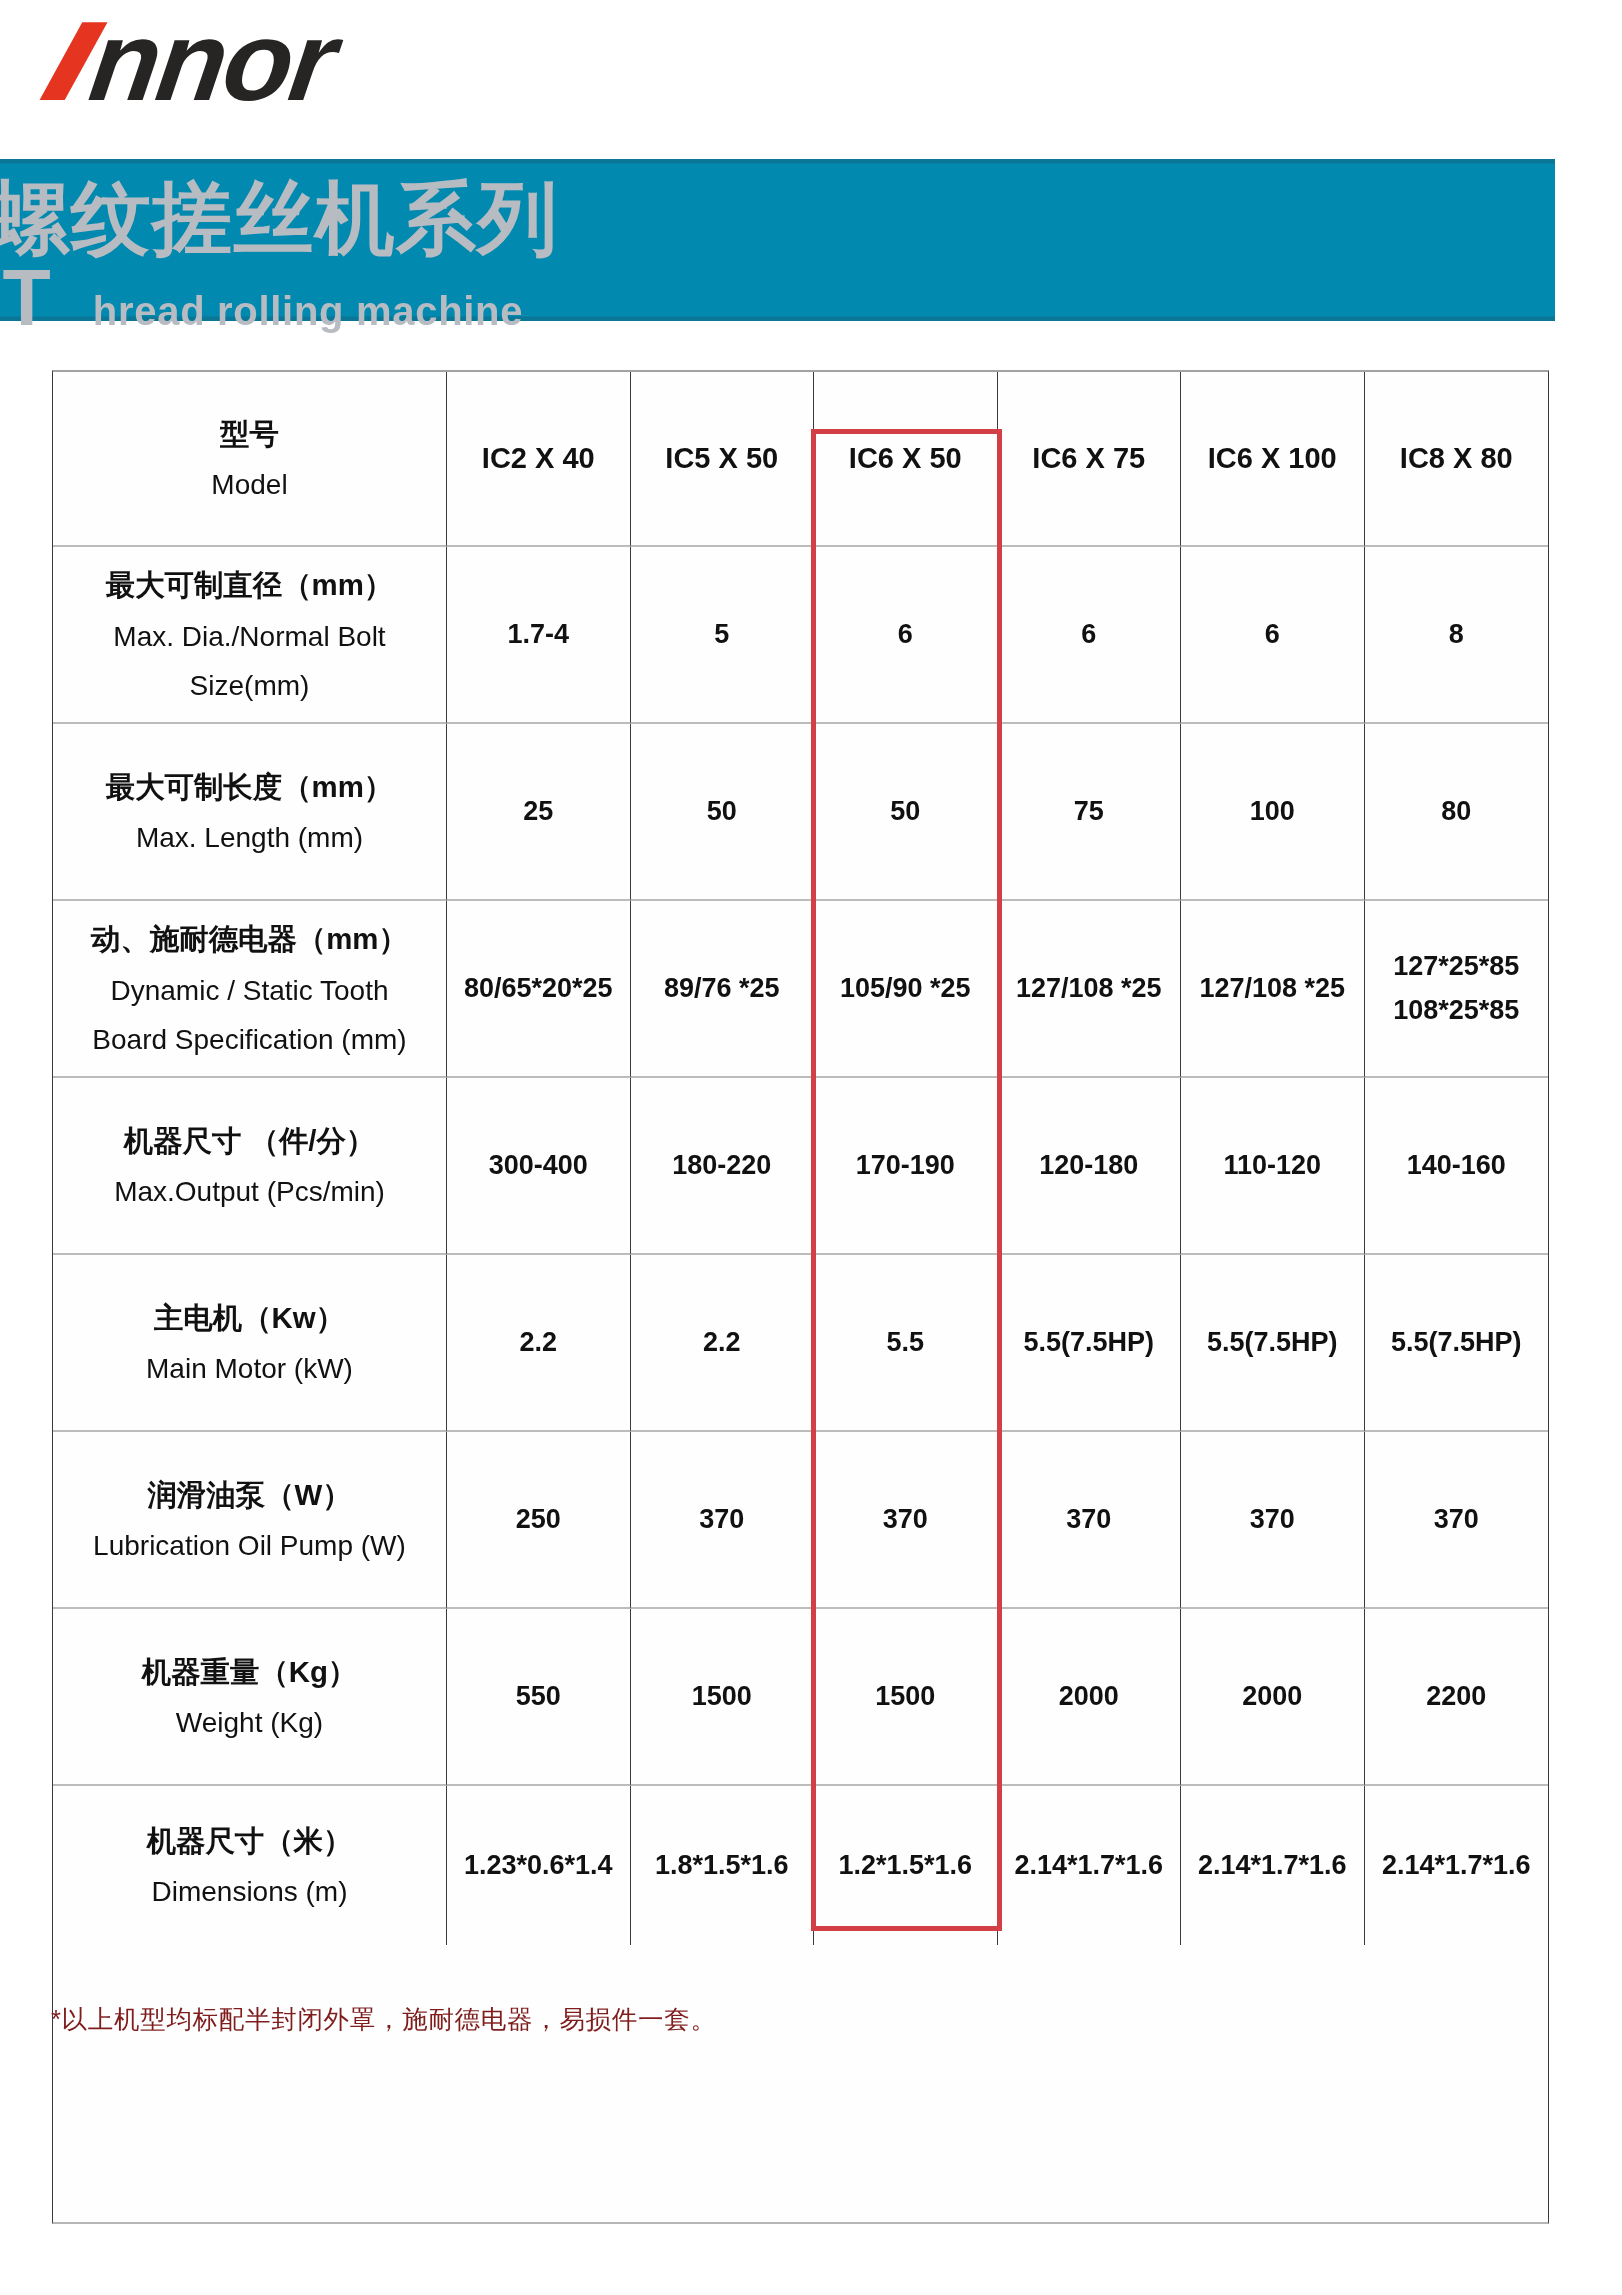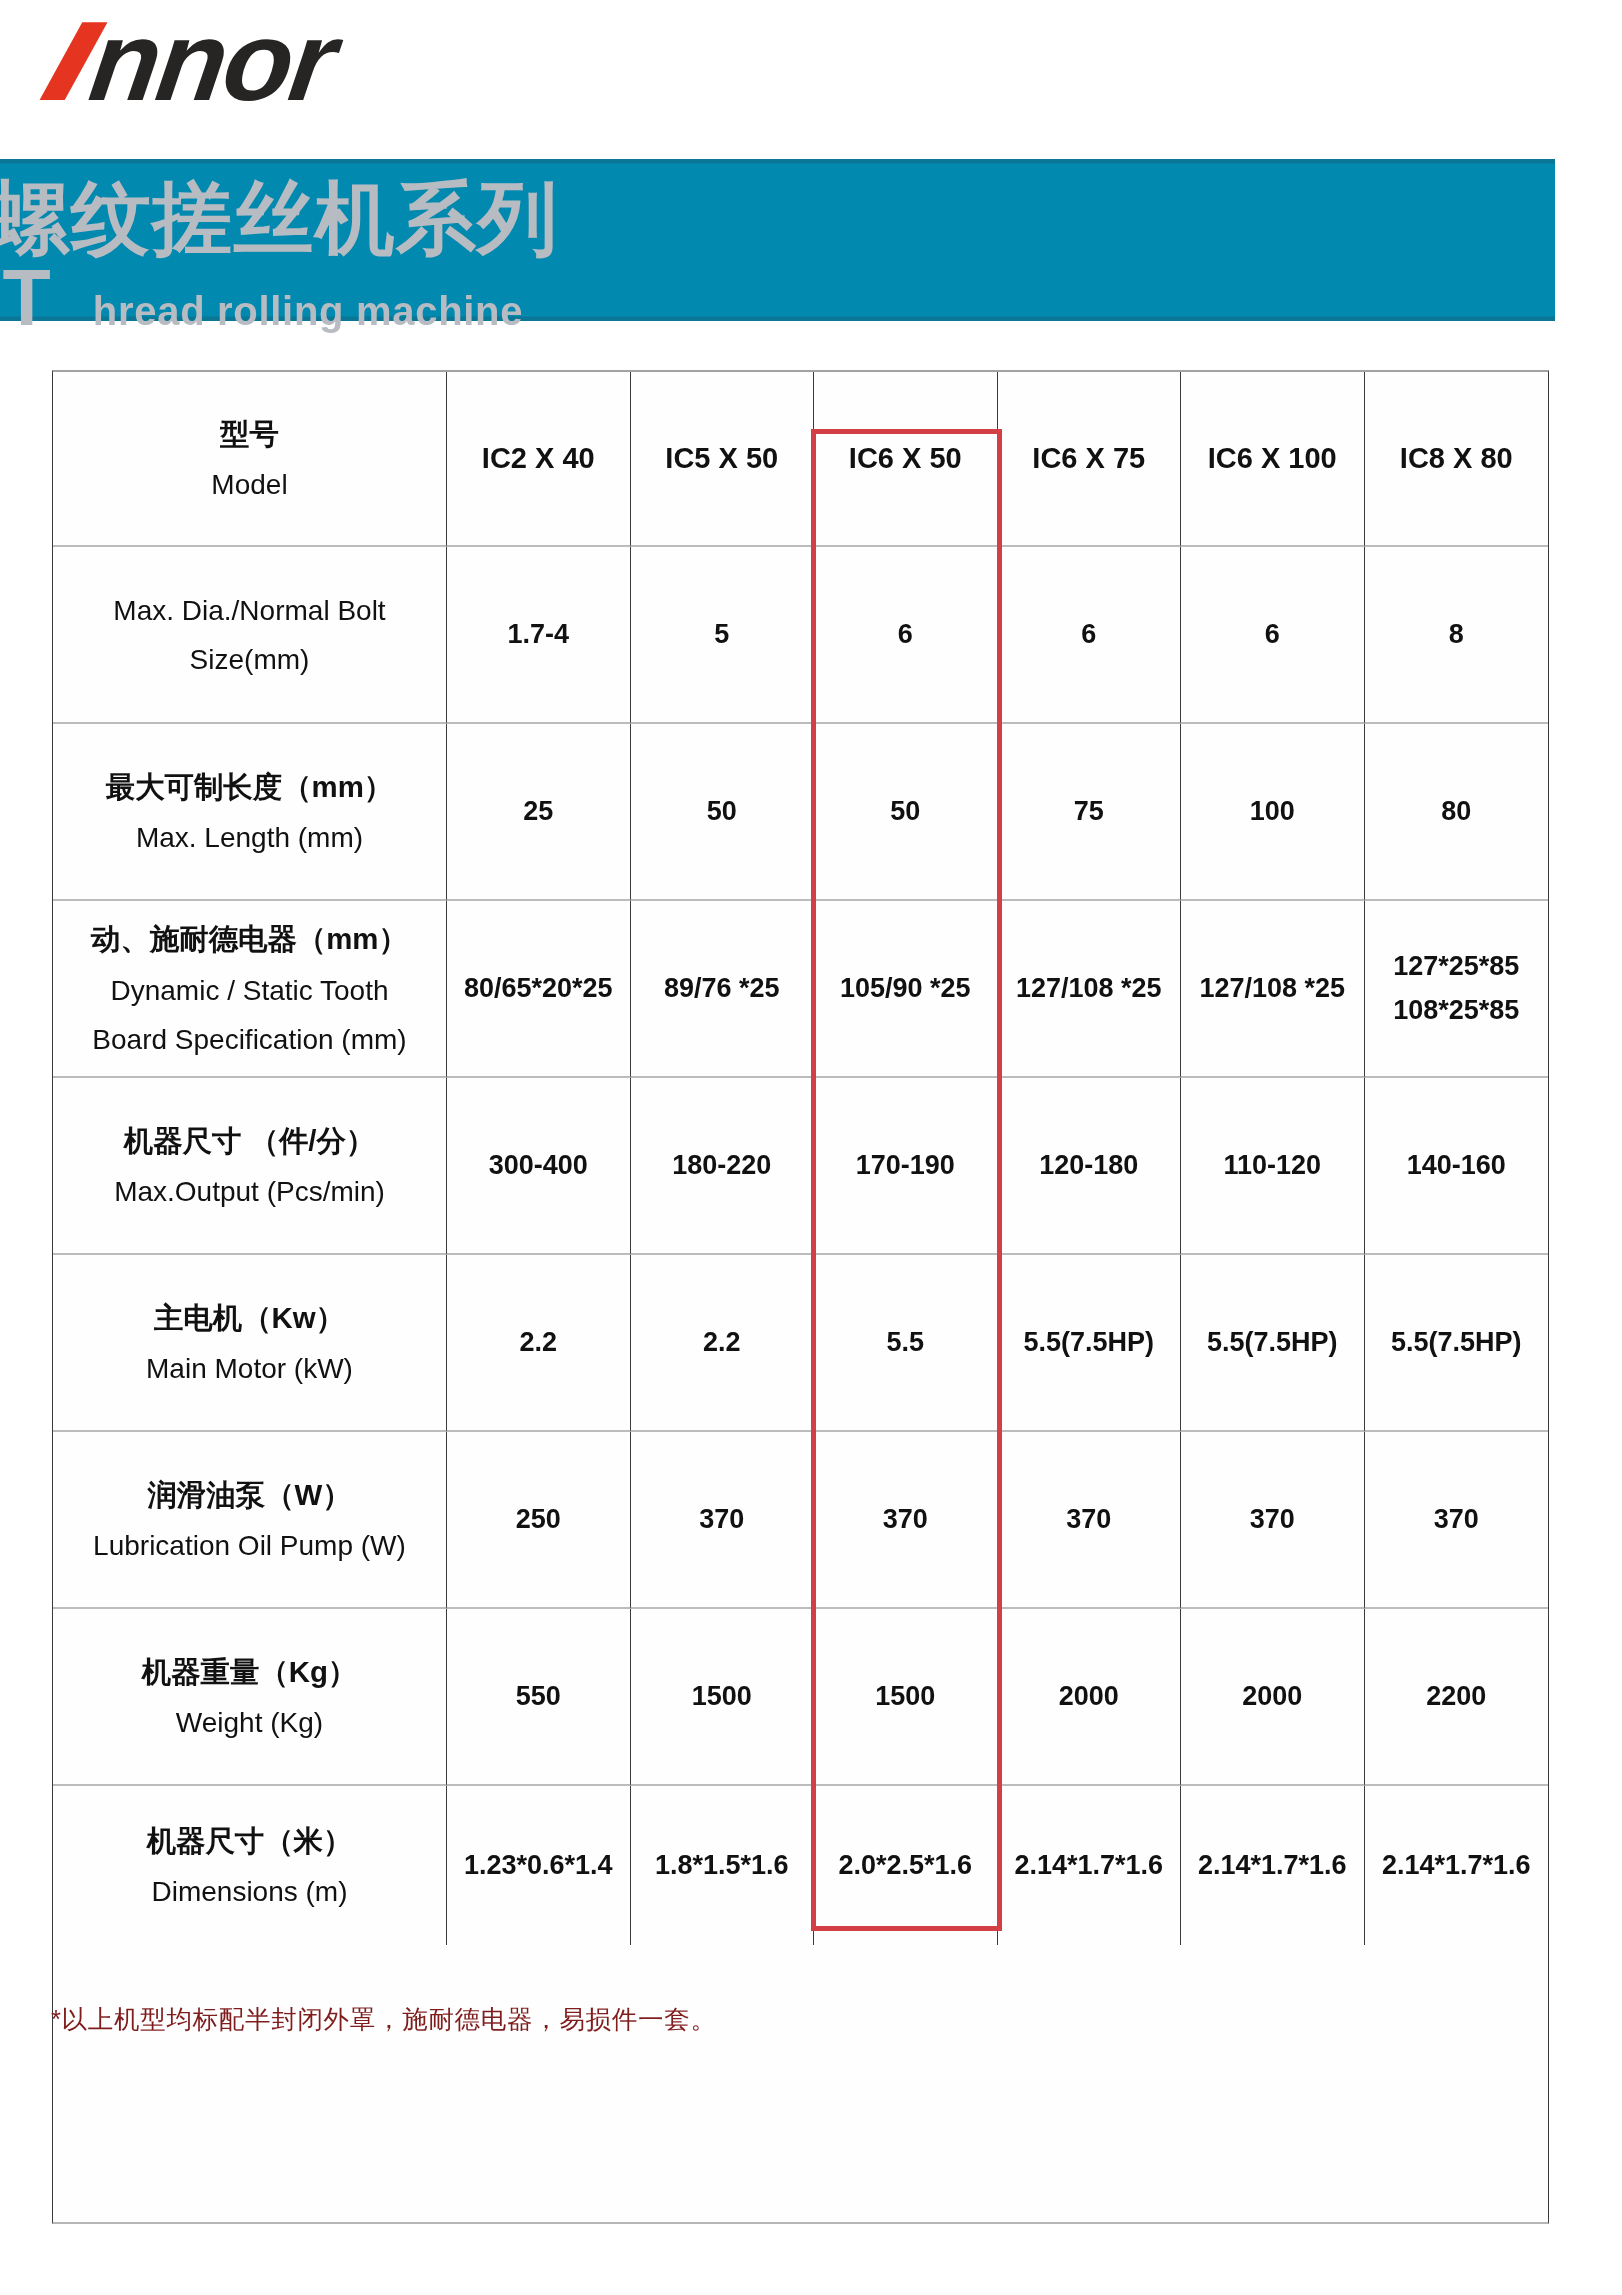--- a/index.html
+++ b/index.html
@@ -99,20 +99,21 @@
     <div class="lab-en">Model</div>
   </div>
   <div class="cell model-cell">IC2 X 40</div>
   <div class="cell model-cell">IC5 X 50</div>
   <div class="cell model-cell">IC6 X 50</div>
   <div class="cell model-cell">IC6 X 75</div>
   <div class="cell model-cell">IC6 X 100</div>
   <div class="cell model-cell last-col">IC8 X 80</div>
 
   <div class="cell label-cell">
+    <div class="lab-zh">最大可制直径（mm）</div>
     <div class="lab-en">Max. Dia./Normal Bolt
 Size(mm)</div>
   </div>
   <div class="cell value-cell">1.7-4</div>
   <div class="cell value-cell">5</div>
   <div class="cell value-cell">6</div>
   <div class="cell value-cell">6</div>
   <div class="cell value-cell">6</div>
   <div class="cell value-cell last-col">8</div>
 
@@ -183,21 +184,21 @@
   <div class="cell value-cell">2000</div>
   <div class="cell value-cell">2000</div>
   <div class="cell value-cell last-col">2200</div>
 
   <div class="cell label-cell last-row">
     <div class="lab-zh">机器尺寸（米）</div>
     <div class="lab-en">Dimensions (m)</div>
   </div>
   <div class="cell value-cell last-row">1.23*0.6*1.4</div>
   <div class="cell value-cell last-row">1.8*1.5*1.6</div>
-  <div class="cell value-cell last-row">2.0*2.5*1.6</div>
+  <div class="cell value-cell last-row">1.2*1.5*1.6</div>
   <div class="cell value-cell last-row">2.14*1.7*1.6</div>
   <div class="cell value-cell last-row">2.14*1.7*1.6</div>
   <div class="cell value-cell last-row last-col">2.14*1.7*1.6</div>
 
 </div>
 
 <div class="highlight-box"></div>
 
 <div class="footnote">*以上机型均标配半封闭外罩，施耐德电器，易损件一套。</div>
 

